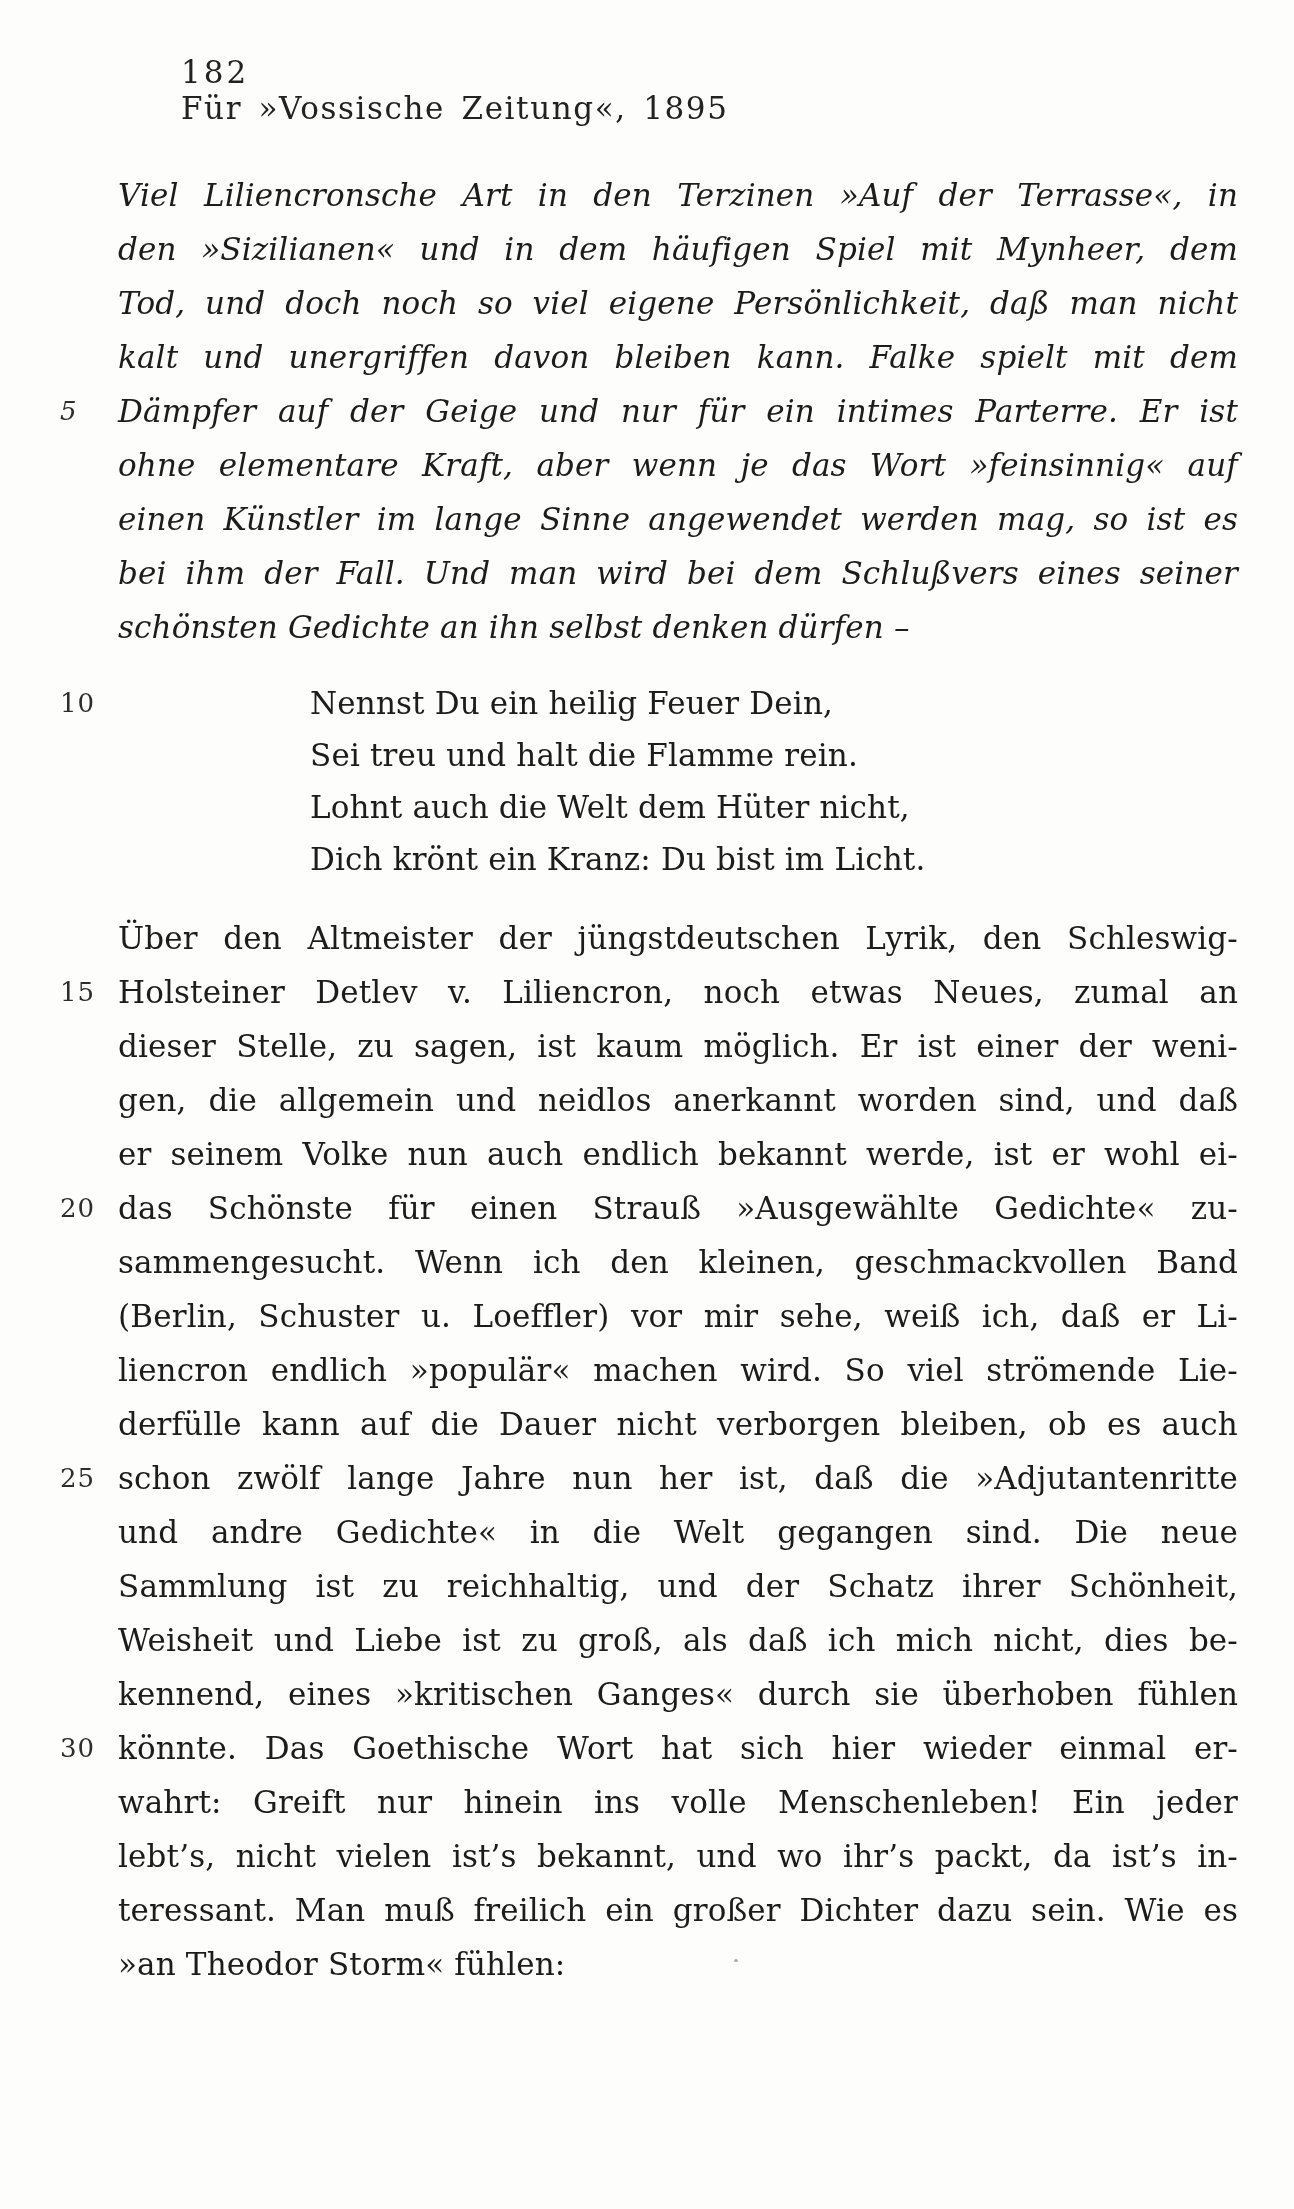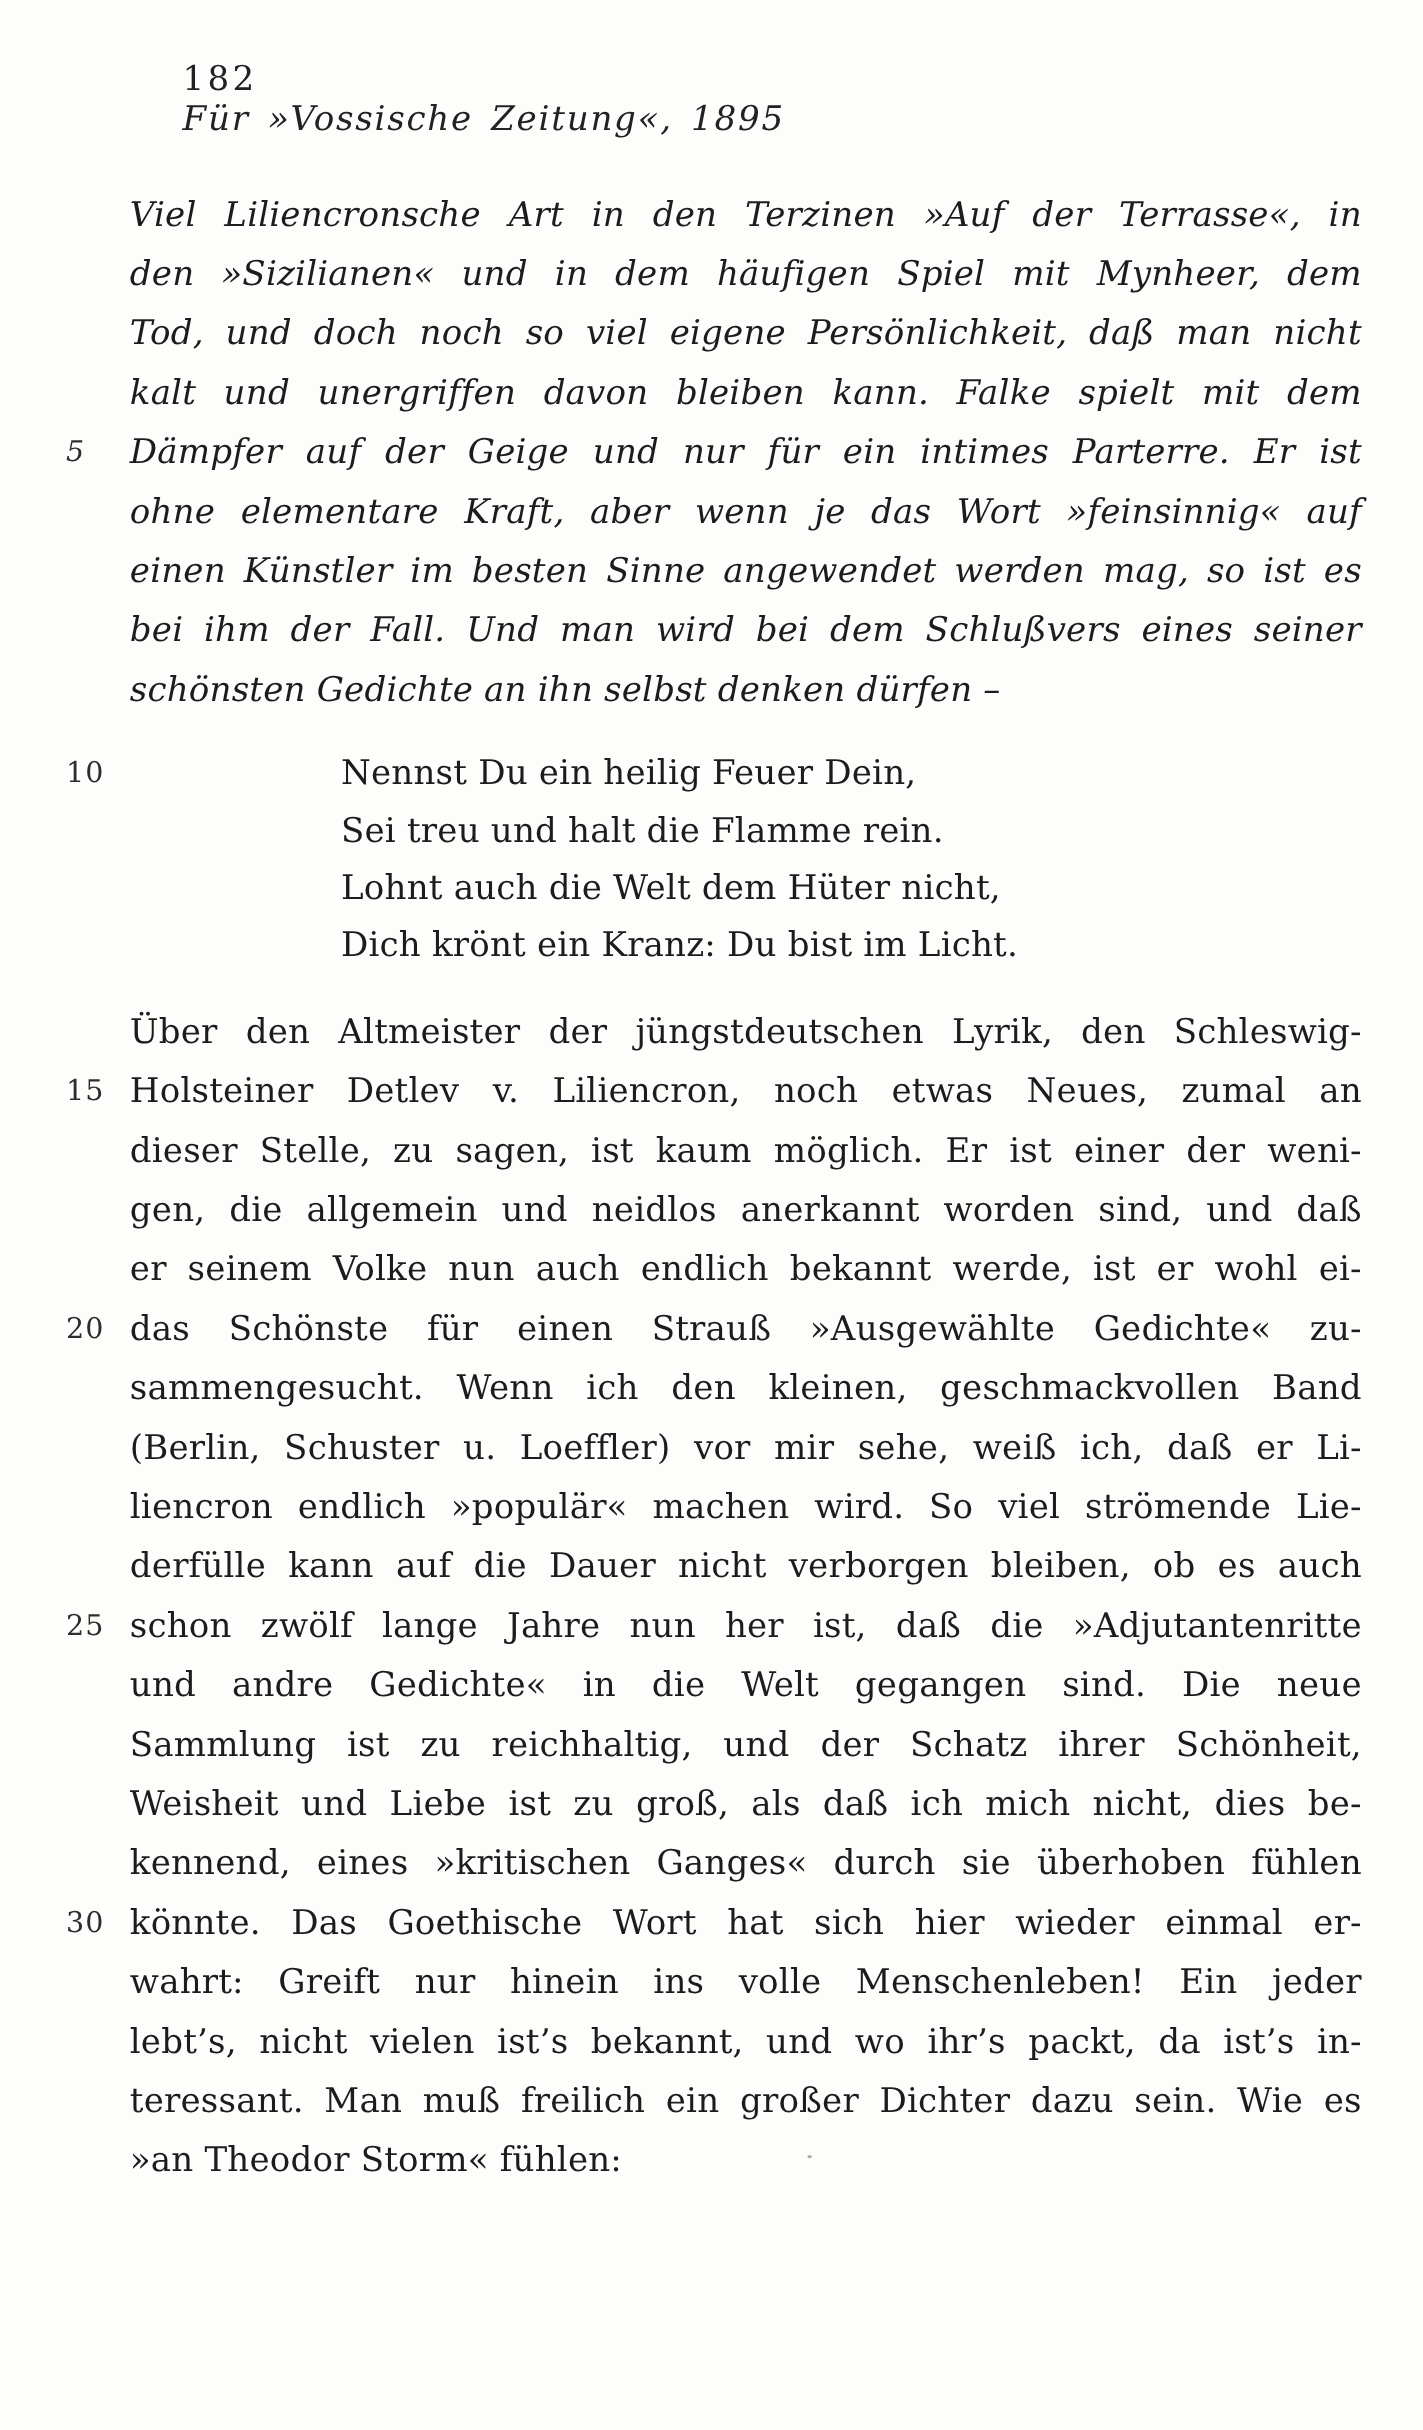--- a/index.html
+++ b/index.html
@@ -26,22 +26,21 @@
     align-items: baseline;
     font-size: 31px;
     line-height: 36px;
     color: #222;
     flex-direction: column;
   }
   .page-num {
     letter-spacing: 3px;
   }
   .running-title {
-    font-style: italic;
-    margin-left: 48px;
+    margin-left: 63px;
     letter-spacing: 1.6px;
     word-spacing: 5px;
   }
   .text-column {
     margin-left: 118px;
     width: 1120px;
     font-size: 31px;
     letter-spacing: 0.15px;
     color: #1c1c1c;
   }
@@ -110,21 +109,21 @@
         <div class="line">
         <span class="margin-num"></span><span class="line-text">kalt und unergriffen davon bleiben kann. Falke spielt mit dem</span>
       </div>
         <div class="line">
         <span class="margin-num">5</span><span class="line-text">Dämpfer auf der Geige und nur für ein intimes Parterre. Er ist</span>
       </div>
         <div class="line">
         <span class="margin-num"></span><span class="line-text">ohne elementare Kraft, aber wenn je das Wort »feinsinnig« auf</span>
       </div>
         <div class="line">
-        <span class="margin-num"></span><span class="line-text">einen Künstler im besten Sinne angewendet werden mag, so ist es</span>
+        <span class="margin-num"></span><span class="line-text">einen Künstler im lange Sinne angewendet werden mag, so ist es</span>
       </div>
         <div class="line">
         <span class="margin-num"></span><span class="line-text">bei ihm der Fall. Und man wird bei dem Schlußvers eines seiner</span>
       </div>
         <div class="line ragged">
         <span class="margin-num"></span><span class="line-text">schönsten Gedichte an ihn selbst denken dürfen –</span>
       </div>
       </section>
 
     <section class="block verse">

